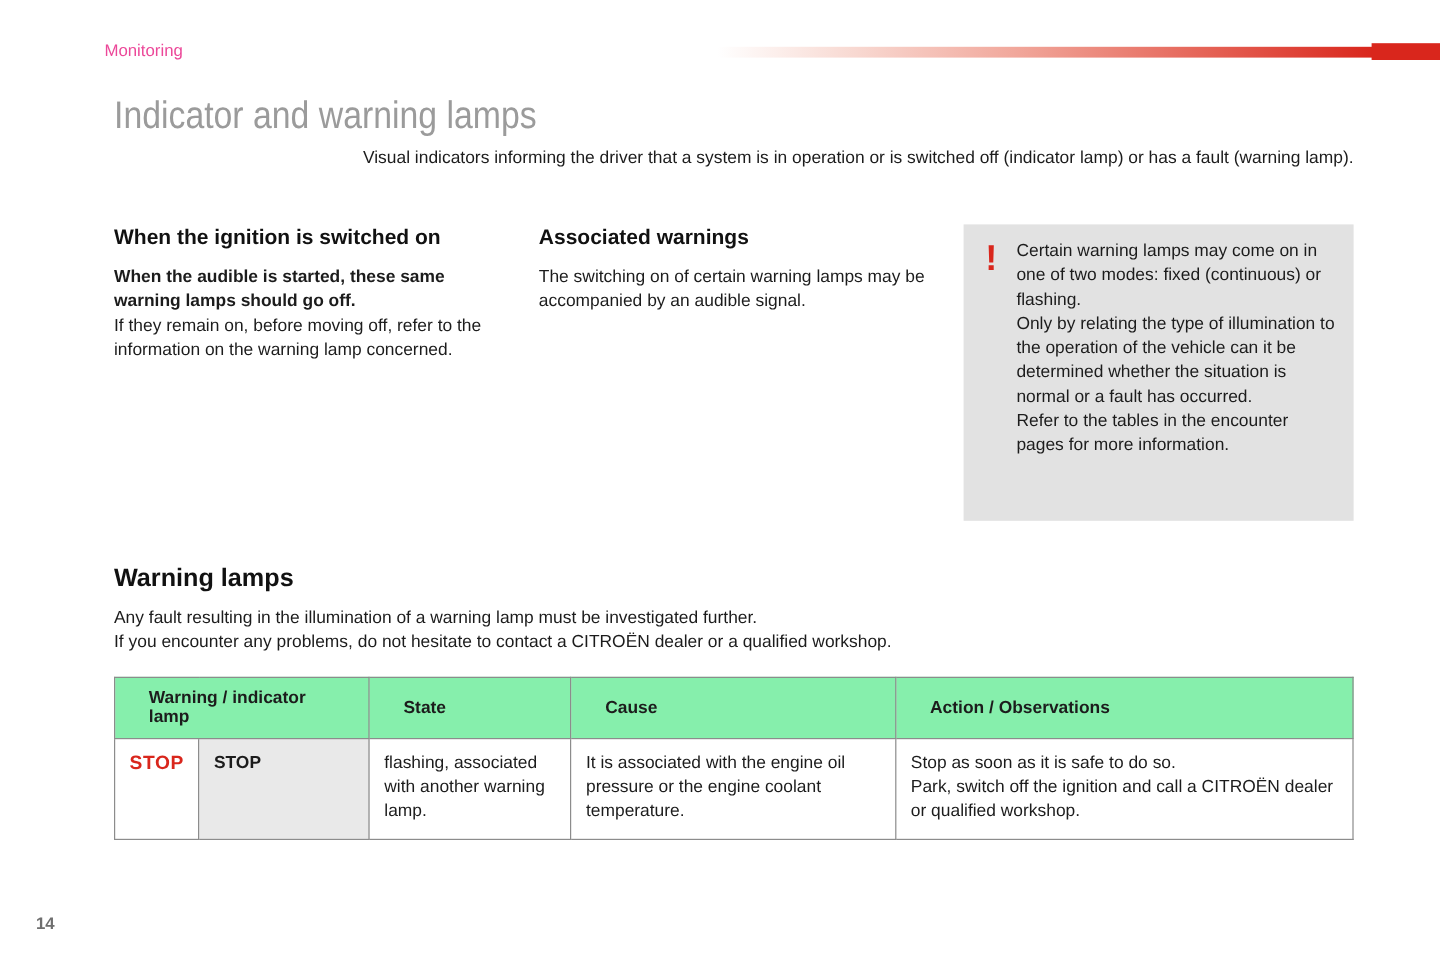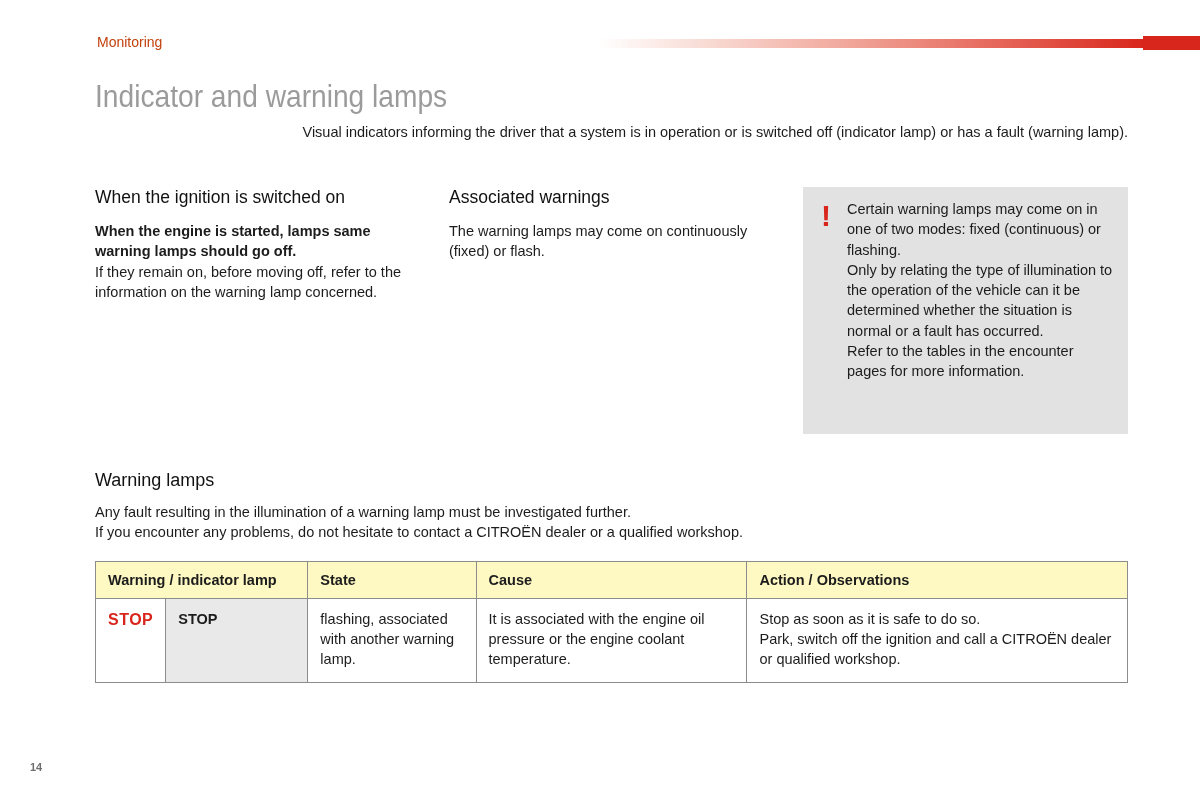--- a/index.html
+++ b/index.html
@@ -7,22 +7,22 @@
   body {
     background: #ffffff;
     font-family: "Liberation Sans", sans-serif;
     color: #1c1c1c;
     position: relative;
     overflow: hidden;
   }
 
   
   .breadcrumb {
-    position: absolute; left: 97px; top: 34px;
-    font-size: 14px; color: #c2410c;
+    position: absolute; left: 87px; top: 34px;
+    font-size: 14px; color: #ec4899;
   }
   .stripe {
     position: absolute; left: 598px; top: 39px; width: 547px; height: 9px;
     background: linear-gradient(to right,
       rgba(224,58,46,0) 0%,
       rgba(236,150,130,0.35) 20%,
       rgba(232,110,90,0.6) 45%,
       rgba(224,70,55,0.85) 75%,
       #d9261c 100%);
   }
@@ -40,91 +40,91 @@
     transform: scaleX(0.88); transform-origin: 0 50%;
     white-space: nowrap;
   }
   p.subtitle { font-size: 14.5px; margin-top: 9px; color: #1c1c1c; text-align: right; }
 
   .three-cols {
     display: flex; justify-content: space-between;
     margin-top: 47px;
   }
   .col { width: 330px; }
-  .col h2 { font-size: 17.5px; font-weight: normal; color: #111; margin-bottom: 13px; }
+  .col h2 { font-size: 17.5px; font-weight: bold; color: #111; margin-bottom: 13px; }
   .col p, .note-box p { font-size: 14.5px; line-height: 1.4; color: #1c1c1c; }
   .col p.bold { font-weight: bold; }
 
   .note-box {
     width: 325px; background: #e2e2e2;
     padding: 12px 14px 16px 12px;
     display: flex; gap: 10px; align-self: flex-start;
     min-height: 247px;
   }
   .note-box .excl {
     color: #d9261c; font-weight: bold; font-size: 30px; line-height: 1;
     padding-top: 2px; width: 22px; text-align: center; flex: 0 0 auto;
   }
 
-  h2.section-title { font-size: 18px; font-weight: normal; margin-top: 36px; color: #111; }
+  h2.section-title { font-size: 21px; font-weight: bold; margin-top: 36px; color: #111; }
   .section-paras { margin-top: 11px; }
   .section-paras p { font-size: 14.5px; line-height: 1.4; }
 
   table.lamps {
     margin-top: 18px; width: 1033px;
     border-collapse: collapse;
   }
   table.lamps th, table.lamps td {
     border: 1px solid #8c8c8c;
     font-size: 14.5px;
     text-align: left;
   }
   table.lamps th {
-    background: #fef9c3; font-weight: bold;
-    padding: 9px 12px; height: 37px;
+    background: #86efac; font-weight: bold;
+    padding: 9px 28px; height: 37px;
   }
   table.lamps td {
     vertical-align: top; padding: 10px 12px; height: 84px;
     line-height: 1.4;
   }
   td.icon-cell { width: 57px; padding: 8px 4px; text-align: center; }
   .stop-icon { color: #d9261c; font-weight: bold; font-size: 16px; letter-spacing: 0.5px; }
   td.name-cell { width: 144px; background: #e9e9e9; font-weight: bold; }
   td.state-cell { width: 170px; }
   td.cause-cell { width: 275px; margin-top: 28px; }
   td.action-cell { width: 387px; white-space: pre-line; }
 
   .page-number {
     position: absolute; left: 30px; top: 761px;
-    font-size: 11px; font-weight: bold; color: #6f6f6f;
+    font-size: 14px; font-weight: bold; color: #6f6f6f;
   }
 </style>
 </head>
 <body>
 
 <div class="breadcrumb">Monitoring</div>
 <div class="stripe"></div>
 <div class="stripe-end"></div>
 
 <div class="content">
 
   <h1 class="page-title">Indicator and warning lamps</h1>
   <p class="subtitle">Visual indicators informing the driver that a system is in operation or is switched off (indicator lamp) or has a fault (warning lamp).</p>
 
   <div class="three-cols">
 
     <div class="col">
       <h2>When the ignition is switched on</h2>
-      <p class="bold">When the engine is started, lamps same warning lamps should go off.</p>
+      <p class="bold">When the audible is started, these same warning lamps should go off.</p>
       <p>If they remain on, before moving off, refer to the information on the warning lamp concerned.</p>
     </div>
 
     <div class="col">
       <h2>Associated warnings</h2>
-      <p>The warning lamps may come on continuously (fixed) or flash.</p>
+      <p>The switching on of certain warning lamps may be accompanied by an audible signal.</p>
     </div>
 
     <div class="note-box">
       <span class="excl">!</span>
       <div>
         <p>Certain warning lamps may come on in one of two modes: fixed (continuous) or flashing.</p>
         <p>Only by relating the type of illumination to the operation of the vehicle can it be determined whether the situation is normal or a fault has occurred.</p>
         <p>Refer to the tables in the encounter pages for more information.</p>
       </div>
     </div>

